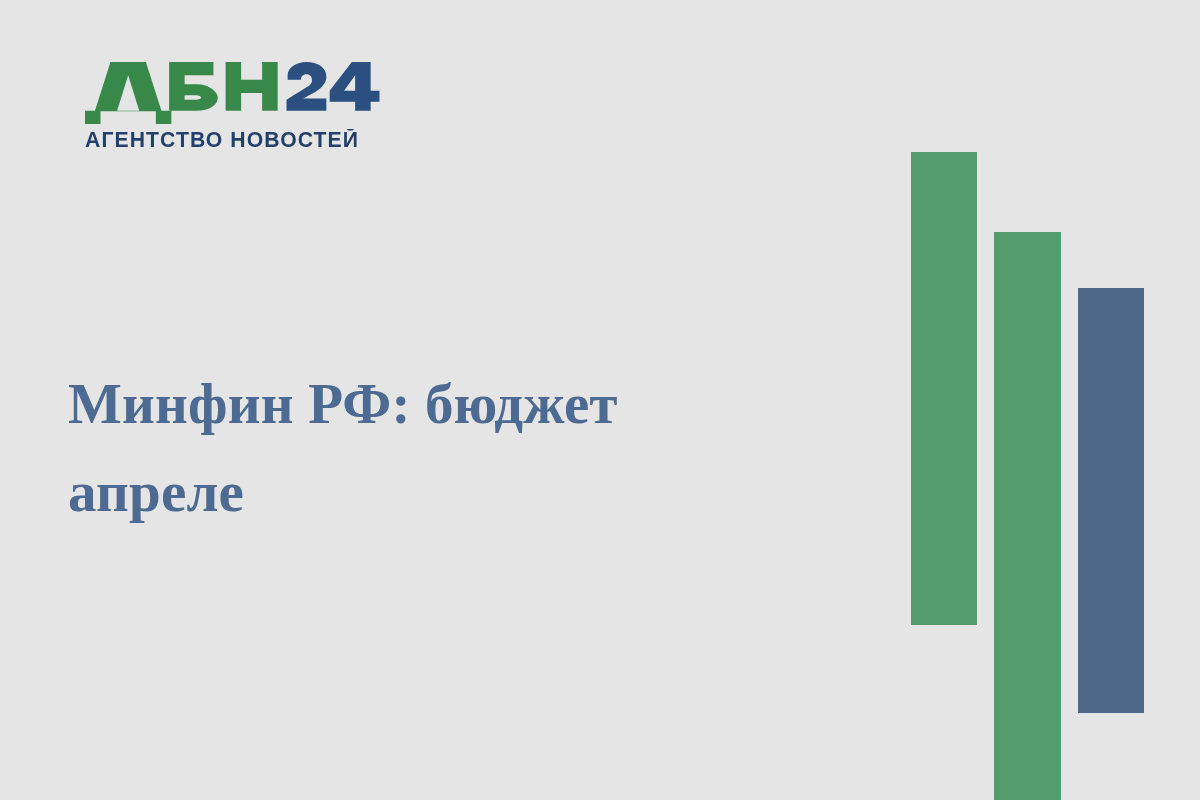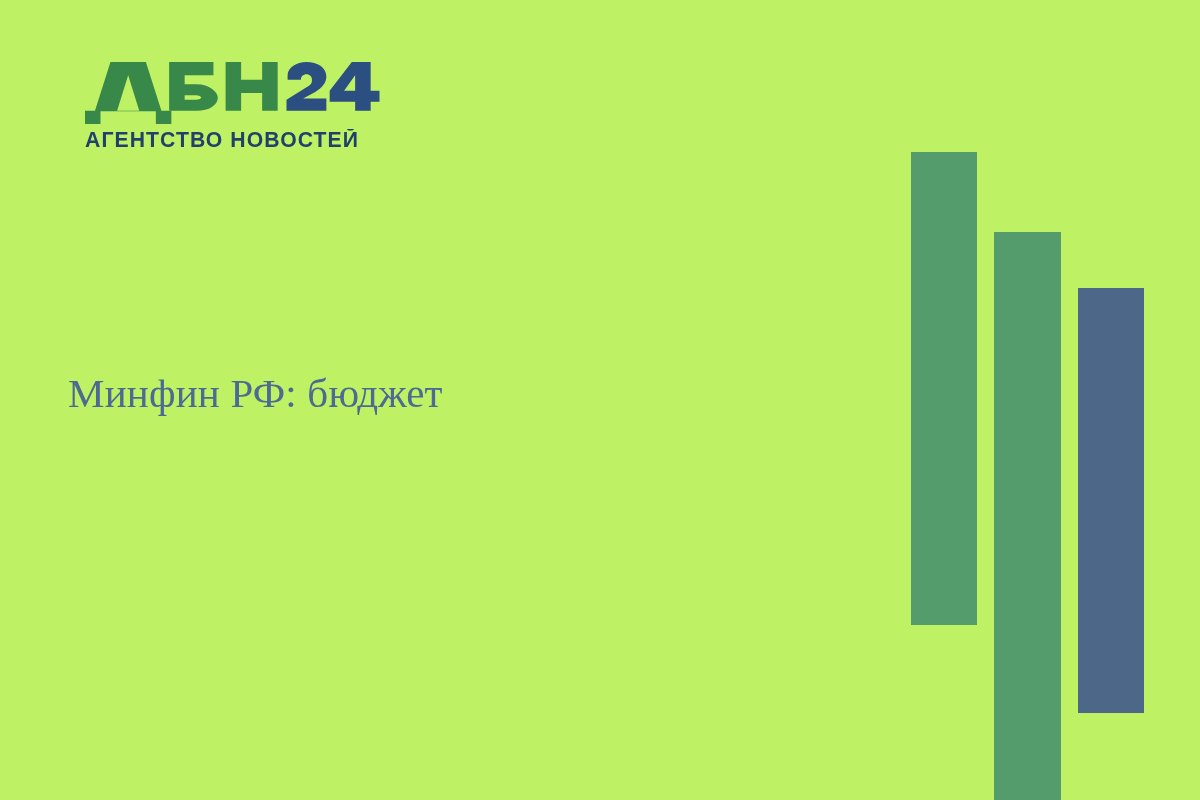--- a/index.html
+++ b/index.html
@@ -50,35 +50,35 @@
     height: 23px;
   }
 
   
   #headline {
     position: absolute;
     left: 68px;
     top: 322px;
     width: 800px;
     font-family: "Liberation Serif", "DejaVu Serif", serif;
-    font-weight: 400;
-    font-size: 41px;
+    font-weight: 700;
+    font-size: 57px;
     line-height: 88px;
     letter-spacing: 0.2px;
     color: #4c6a92;
   }
   #headline .hl-line {
     display: block;
     white-space: nowrap;
   }
 </style>
 </head>
 <body>
 
-<div id="card" style="background: #bef264; width: 1200px; height: 800px;">
+<div id="card" style="background: #e5e5e5; width: 1200px; height: 800px;">
 
   <div id="bars">
       <div class="bar" style="left: 911px; top: 152px; width: 66px; height: 473px; background: rgb(85, 156, 108);"></div>
       <div class="bar" style="left: 994px; top: 232px; width: 67px; height: 568px; background: rgb(85, 156, 108);"></div>
       <div class="bar" style="left: 1078px; top: 288px; width: 66px; height: 425px; background: rgb(77, 103, 137);"></div>
     </div>
 
   <div id="logo">
 
     <svg id="logo-mark" viewBox="0 0 272 56" aria-hidden="true">
@@ -97,15 +97,16 @@
       <path d="M244 0 H258 V26 H266 V36 H258 V44 H244 V36 H221 V26 L241 0 H244 Z M244 12 L234 26 H244 Z" fill="#2b4f80"></path>
     </svg>
 
     <svg id="logo-sub" viewBox="0 0 272 19">
       <text x="0" y="15" font-family="'Liberation Sans', sans-serif" font-size="17.5" font-weight="700" letter-spacing="0.9" fill="#22406b">АГЕНТСТВО НОВОСТЕЙ</text>
     </svg>
   </div>
 
   <h1 id="headline" style="color: rgb(76, 106, 146);">
     <span class="hl-line">Минфин РФ: бюджет</span>
+    <span class="hl-line">апреле</span>
   </h1>
 
 </div>
 
 </body></html>

